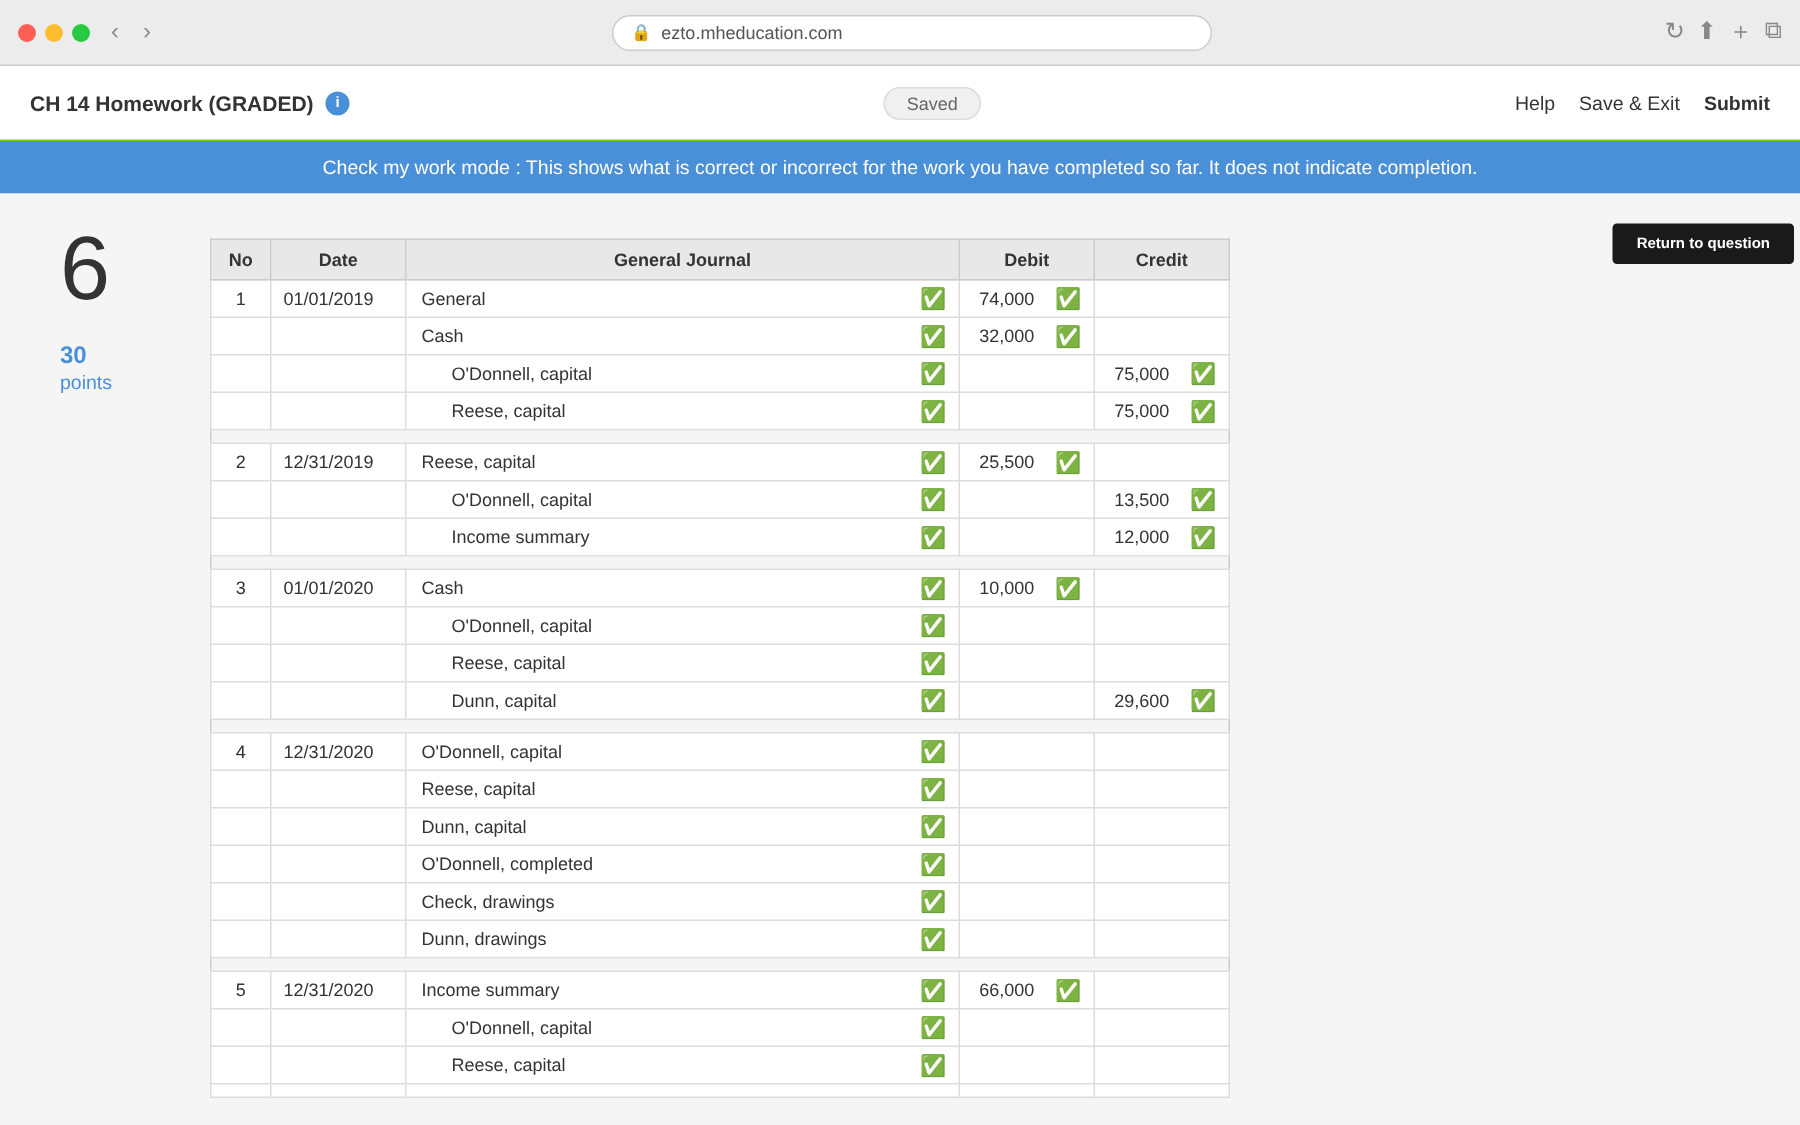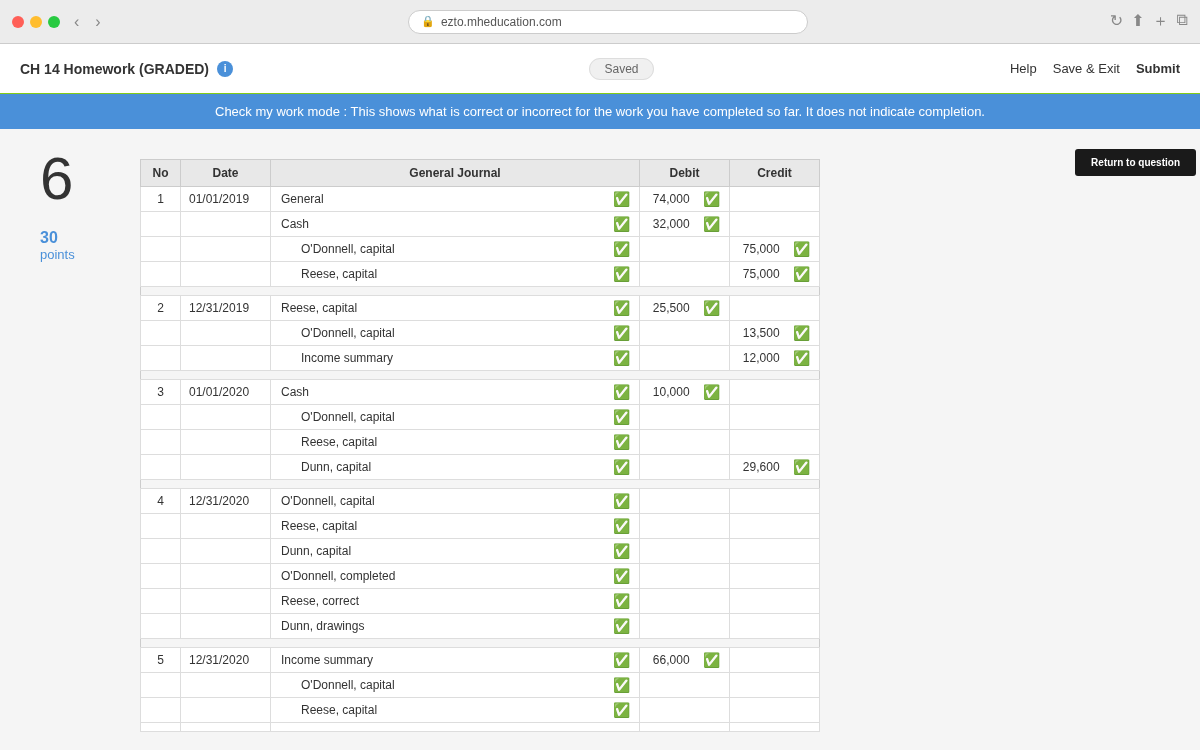--- a/index.html
+++ b/index.html
@@ -350,21 +350,21 @@
               </div>
             </td>
         <td class="debit-col"></td>
         <td class="credit-col"></td>
       </tr>
           <tr>
         <td class="no-col"></td>
         <td class="date-col"></td>
         <td class="journal-col">
               <div class="journal-content">
-                <span>Reese, correct</span>
+                <span>Check, drawings</span>
                 <span class="check-icon">✅</span>
               </div>
             </td>
         <td class="debit-col"></td>
         <td class="credit-col"></td>
       </tr>
           <tr>
         <td class="no-col"></td>
         <td class="date-col"></td>
         <td class="journal-col">

